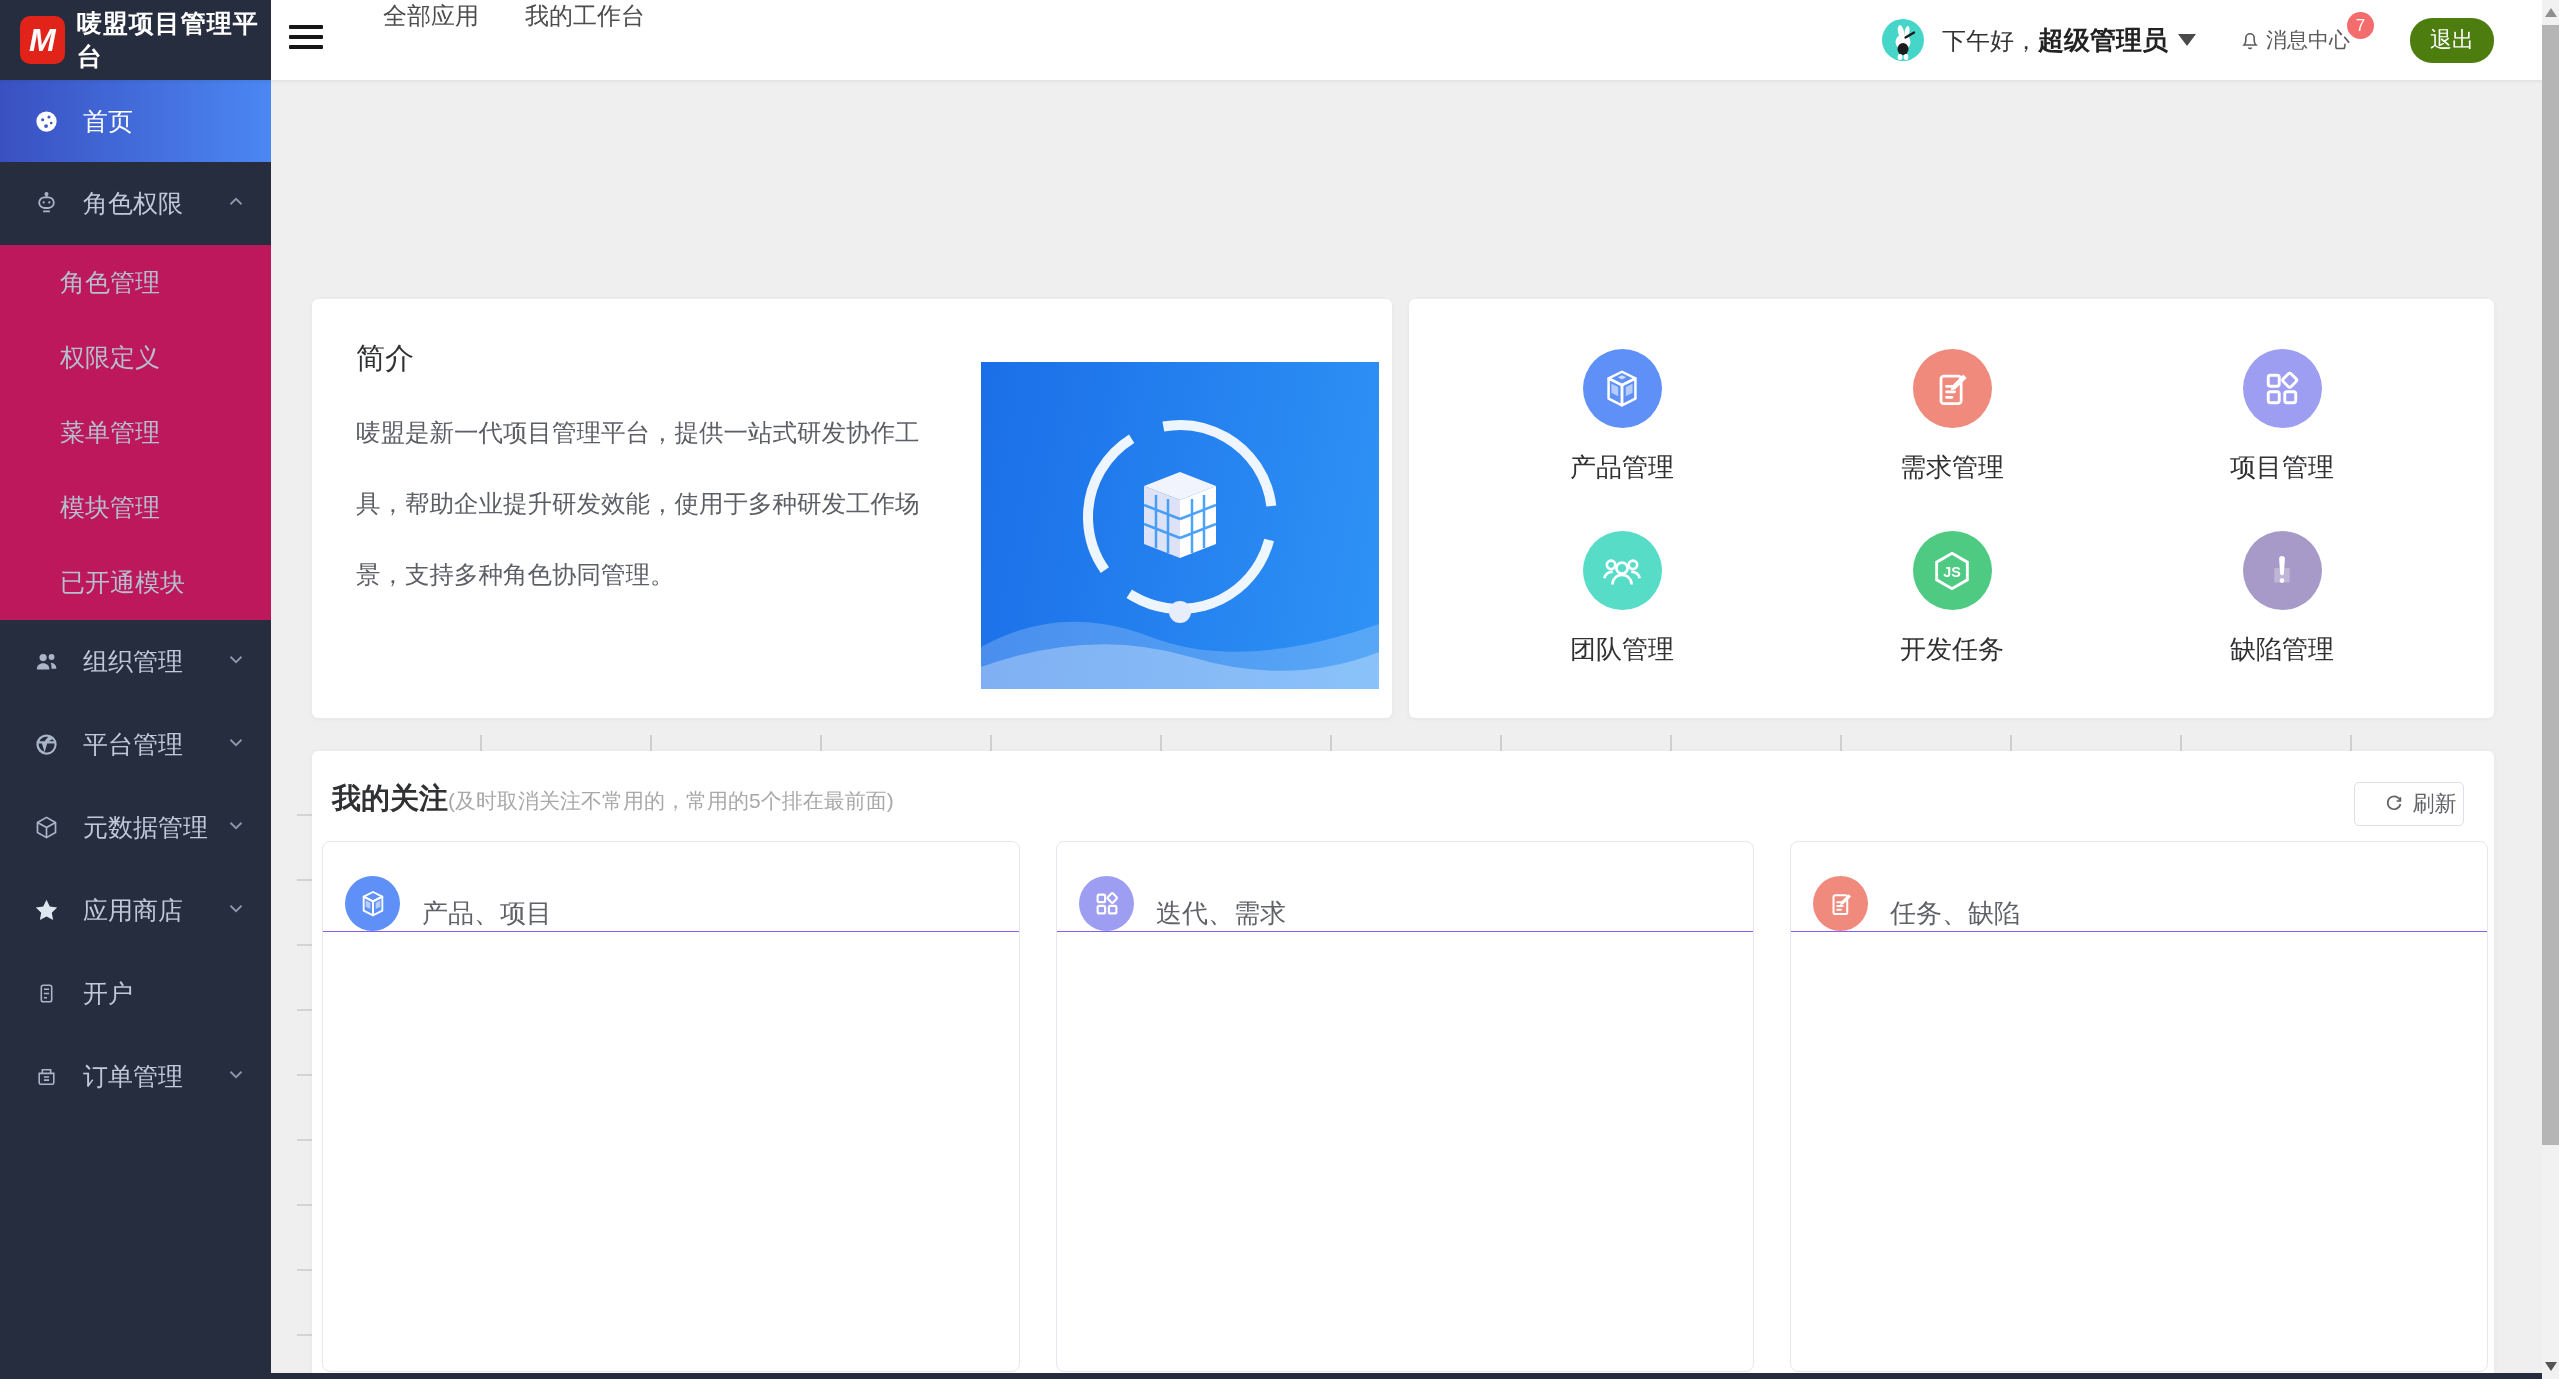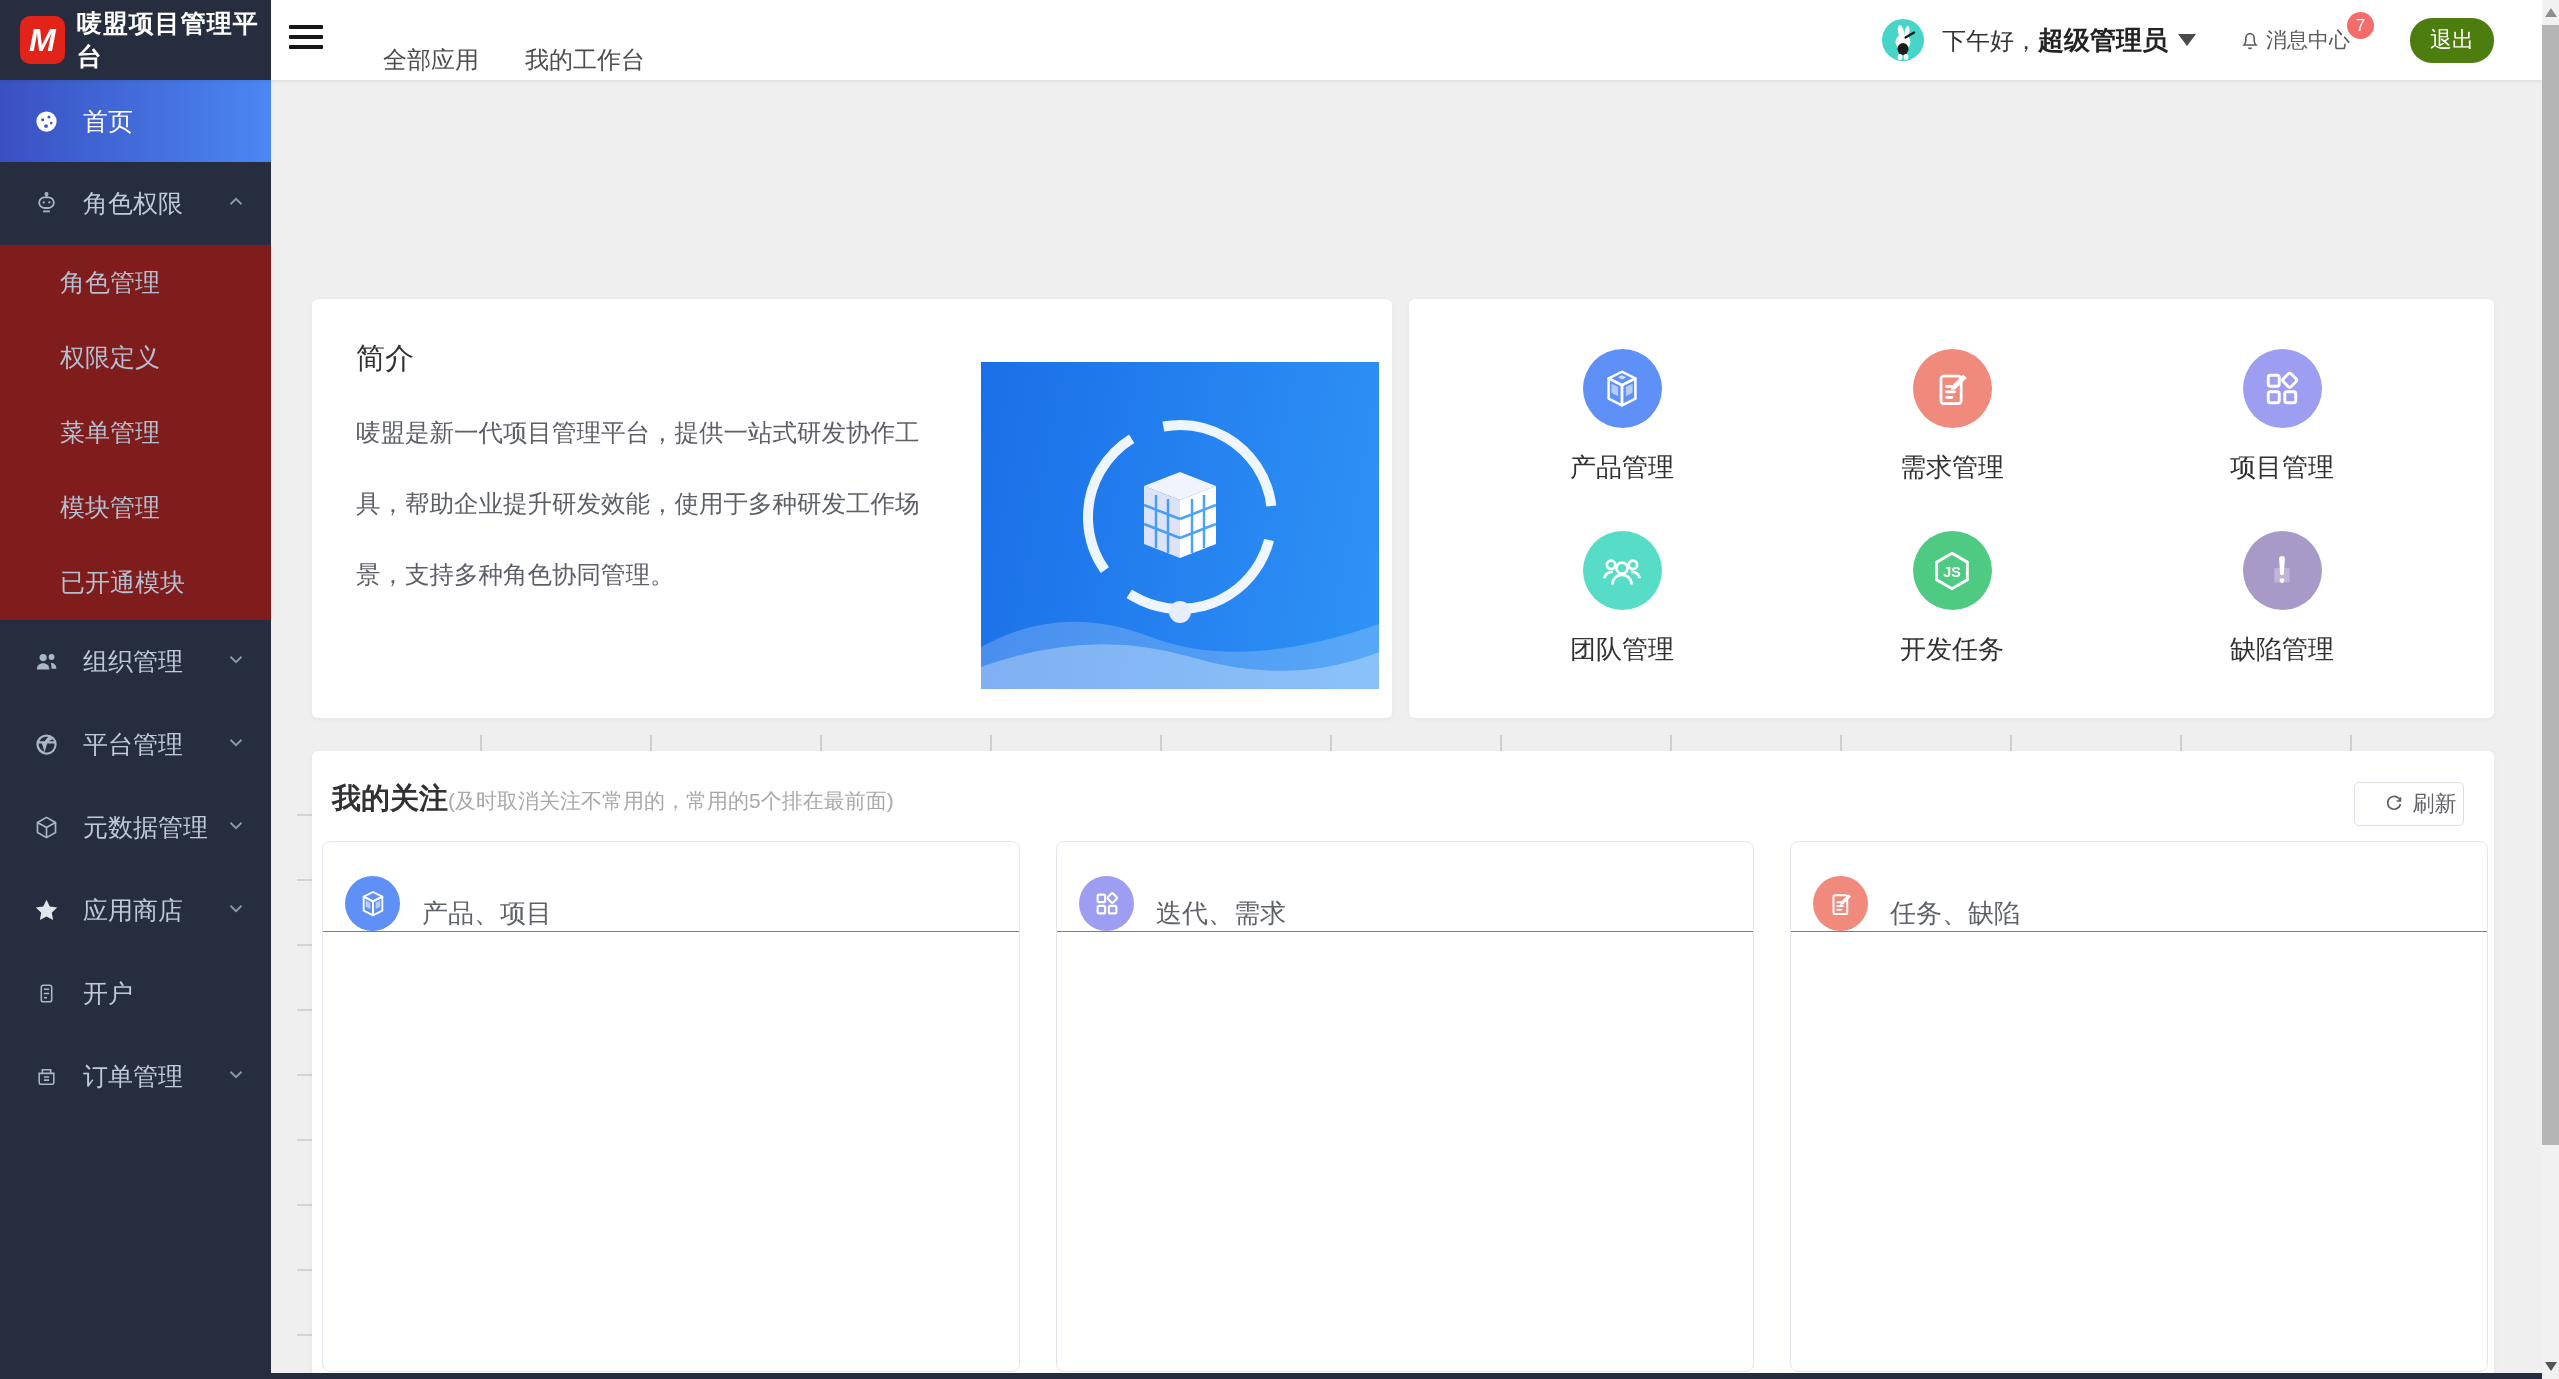--- a/index.html
+++ b/index.html
@@ -11,21 +11,21 @@
   .topbar { position:absolute; left:0; top:0; width:2559px; height:80px; background:#ffffff; z-index:30;
             box-shadow:0 1px 4px rgba(0,0,0,.08); }
   .logo-block { position:absolute; left:0; top:0; width:271px; height:80px; background:#262d3f;
                 display:flex; align-items:center; padding-left:20px; }
   .logo-square { width:48px; height:48px; background:#e2231a; border-radius:10px; display:flex;
                  align-items:center; justify-content:center; color:#fff; font-weight:bold;
                  font-size:32px; font-style:italic; }
   .logo-title { color:#ffffff; font-size:25px; font-weight:bold; margin-left:12px; letter-spacing:1px; }
   .hamburger { position:absolute; left:289px; top:25px; width:36px; height:30px; cursor:pointer; }
   .hamburger i { display:block; width:34px; height:4px; background:#161616; margin-bottom:6px; border-radius:1px; }
-  .top-tabs { position:absolute; left:383px; top:0; height:76px; display:flex; align-items:flex-end; gap:46px; }
+  .top-tabs { position:absolute; left:383px; top:0; height:76px; display:flex; align-items:flex-start; gap:46px; }
   .top-tab { font-size:24px; color:#4d4d4d; cursor:pointer; }
   .topbar-right { position:absolute; right:65px; top:0; height:80px; display:flex; align-items:center; }
   .avatar-sm { width:42px; height:42px; border-radius:50%; background:#45d5c9; position:relative; overflow:hidden; }
   .avatar-sm svg, .avatar-lg svg { position:absolute; left:0; top:0; }
   .greet-text { margin-left:18px; font-size:24px; color:#333; }
   .greet-user { font-weight:bold; font-size:26px; color:#222; }
   .user-caret { margin-left:10px; width:0; height:0; border-left:9px solid transparent;
                 border-right:9px solid transparent; border-top:12px solid #4a4a4a; }
   .msg-center { display:flex; align-items:center; margin-left:42px; position:relative; cursor:pointer; }
   .msg-label { font-size:21px; color:#5a5a5a; margin-left:4px; }
@@ -36,21 +36,21 @@
                 color:#fff; font-size:22px; cursor:pointer; font-family:inherit; }
 
   
   .sidebar { position:absolute; left:0; top:80px; width:271px; height:1299px; background:#262d3f; z-index:20; }
   .side-item { height:83px; display:flex; align-items:center; padding-left:33px; position:relative;
                color:#c0c9d8; font-size:25px; cursor:pointer; }
   .side-item.active { height:82px; background:linear-gradient(90deg,#3a50c1,#4b87f3); color:#ffffff; }
   .side-item .s-icon { width:27px; height:27px; display:flex; align-items:center; justify-content:center; }
   .side-item .s-label { margin-left:23px; }
   .side-caret { position:absolute; right:24px; top:50%; transform:translateY(-50%); }
-  .submenu { background:#7f1d1d; }
+  .submenu { background:#be185d; }
   .sub-item { height:75px; display:flex; align-items:center; padding-left:60px; color:#b4bfd0;
               font-size:25px; cursor:pointer; }
 
   
   .content { position:absolute; left:271px; top:80px; width:2271px; height:1299px; background:#efefef; }
   .card { position:absolute; background:#ffffff; border-radius:6px; box-shadow:0 1px 5px rgba(0,0,0,.05); }
 
   .welcome { left:41px; top:42px; width:2182px; height:151px; }
   .avatar-lg { position:absolute; left:55px; top:37px; width:74px; height:78px; border-radius:50%;
                background:#45d5c9; overflow:hidden; }

